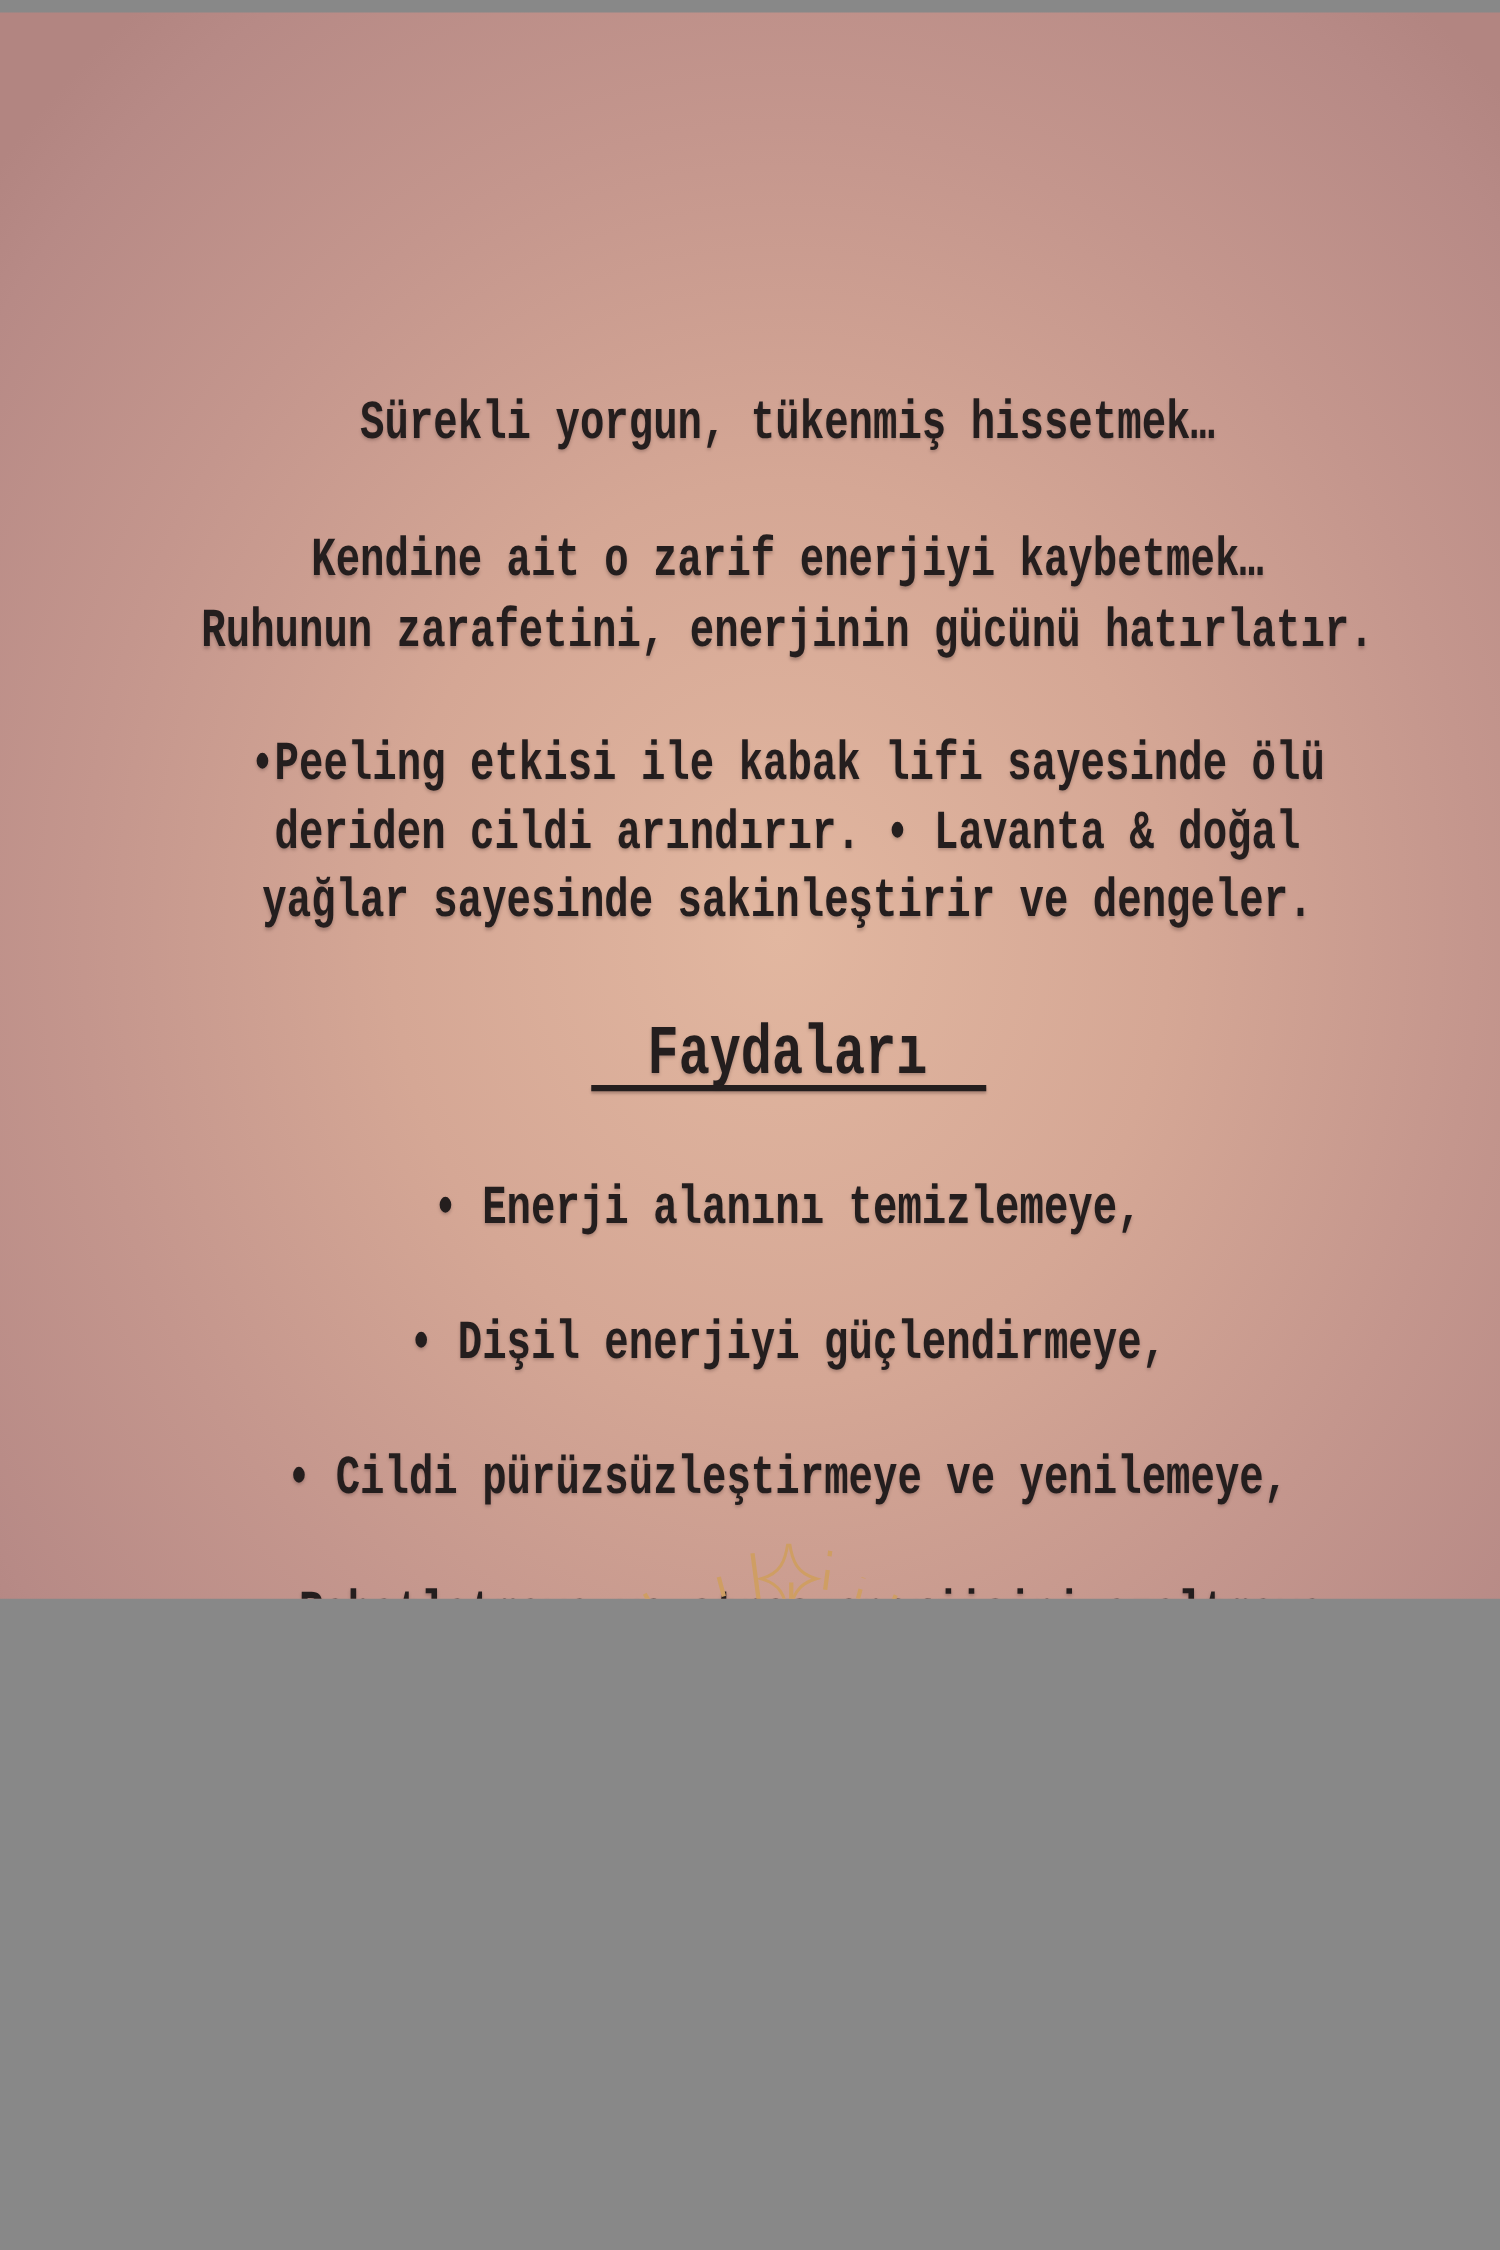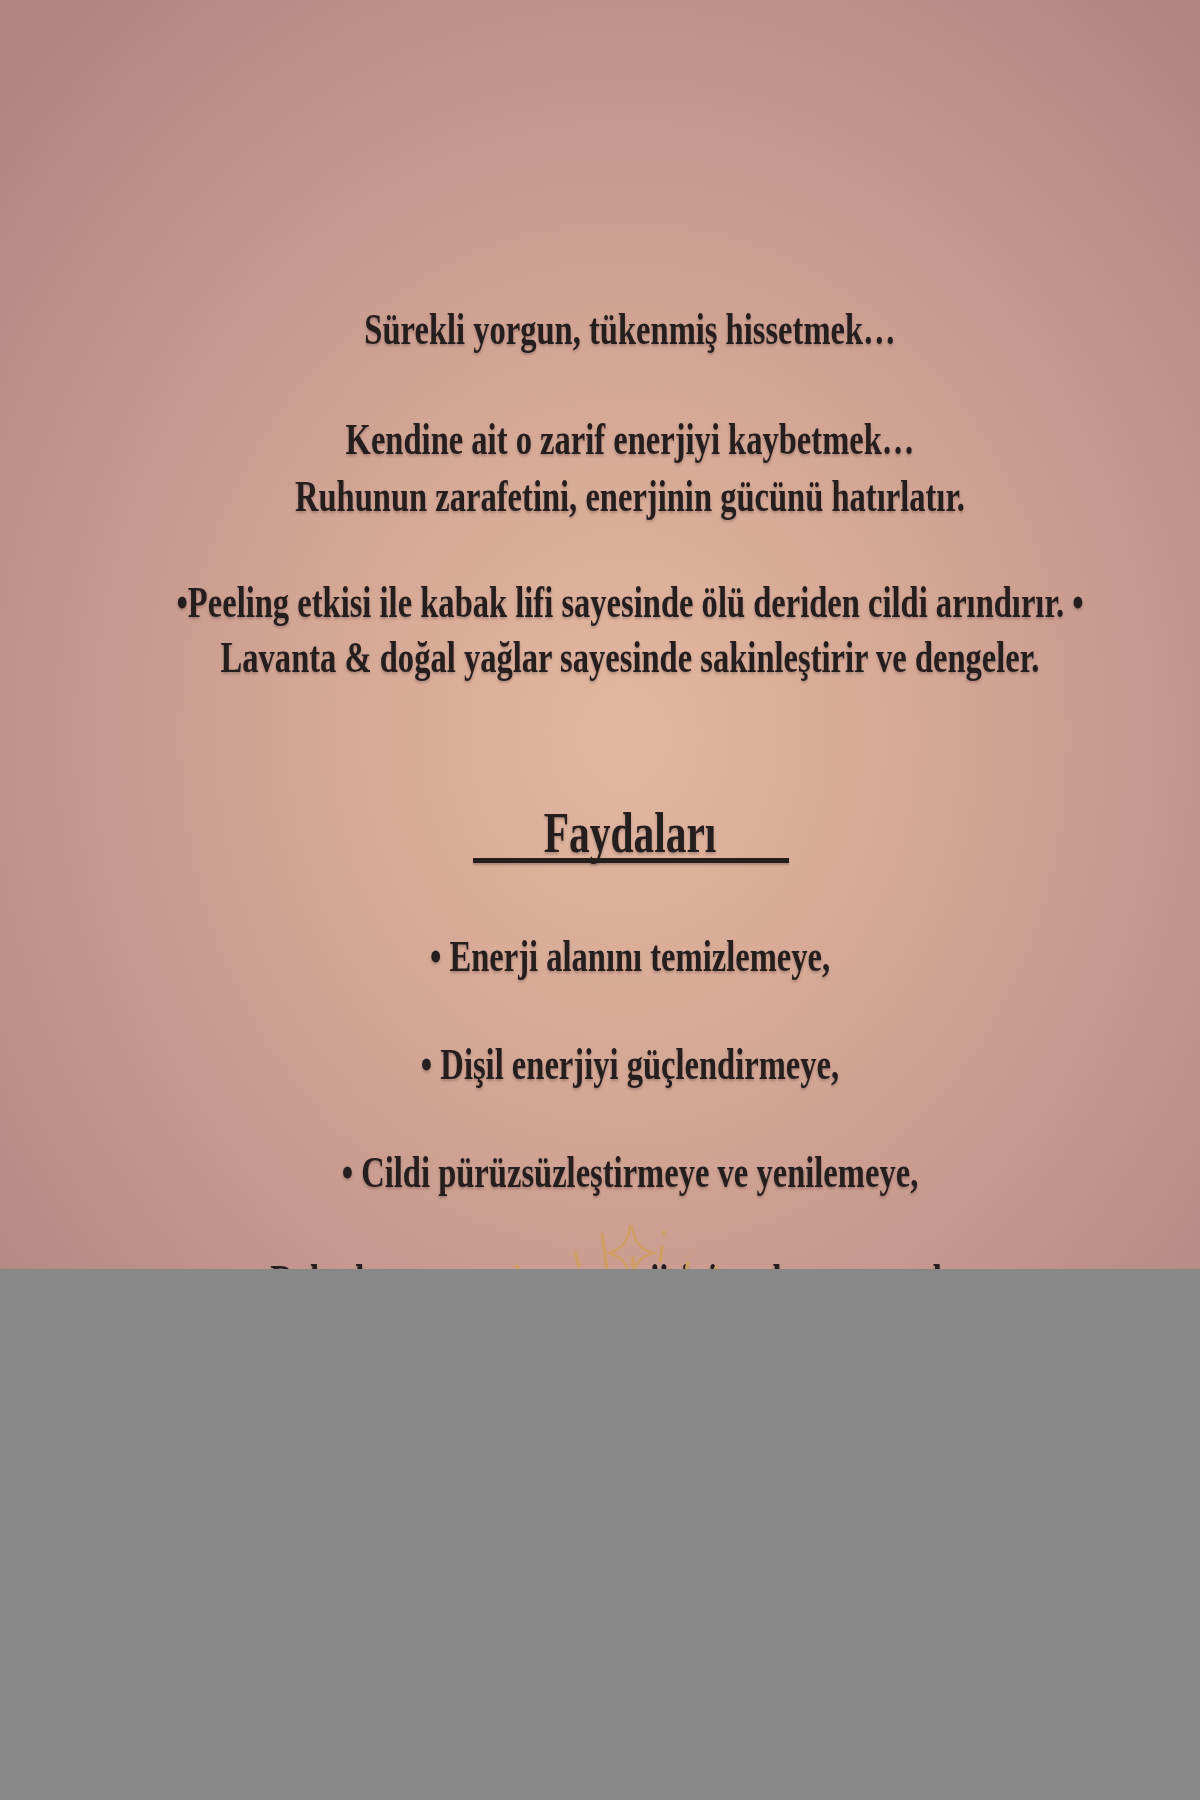--- a/index.html
+++ b/index.html
@@ -1,24 +1,24 @@
 <!DOCTYPE html>
 <html><head>
 <meta charset="utf-8">
 <style>
   html,body{margin:0;padding:0;background:#888;}
   #stage{
     position:relative;
     width:1200px;height:1269px;
-    margin:0 auto;
+    margin:10px auto;
     overflow:hidden;
     background:
       radial-gradient(ellipse 820px 950px at 52% 58%,
         #e2b7a0 0%, #d5a795 38%, #c4968d 68%, #b78a86 92%, #b28581 100%);
-    font-family:Liberation Serif, serif;
+    font-family:Liberation Mono, monospace;
   }
   .txt{
     position:absolute;
     left:-15px;
     width:1290px;
     text-align:center;
     font-weight:700;
     color:#241e1e;
     transform:scaleX(0.74);
     transform-origin:50% 50%;

